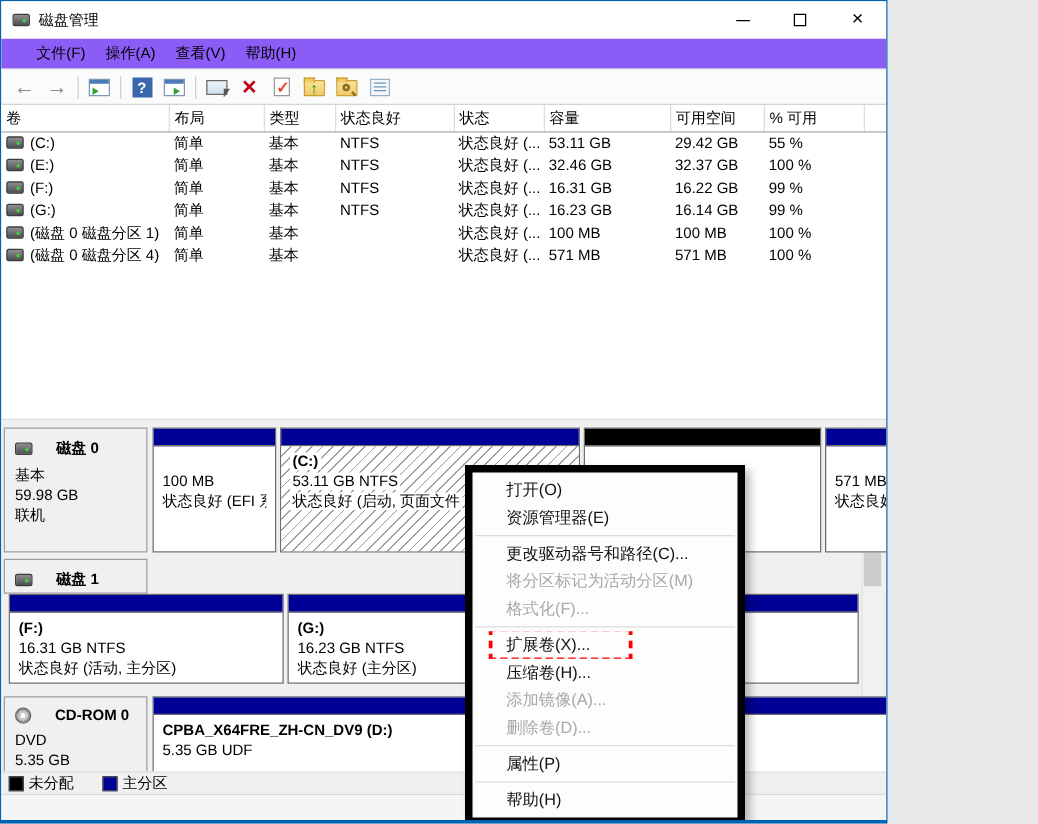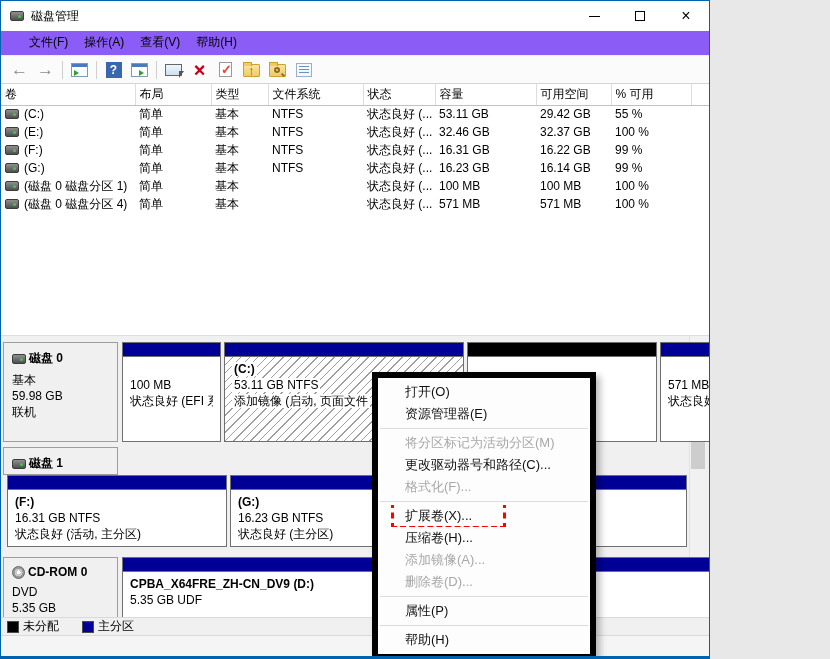--- a/index.html
+++ b/index.html
@@ -57,21 +57,21 @@
   .ico-drive{display:inline-block;width:14px;height:10px;background:linear-gradient(#8f8f8f,#4f4f4f);
      border:1px solid #3c3c3c;border-radius:2px;position:relative;flex:none;}
   .ico-drive::after{content:"";position:absolute;right:2px;top:3px;width:3px;height:3px;background:#49c549;border-radius:50%;}
   .ico-cd{display:inline-block;width:13px;height:13px;border-radius:50%;flex:none;border:1px solid #666;
      background:radial-gradient(circle at 50% 50%, #fff 0 2px, #c9c9c9 2px 4px, #9a9a9a 4px 6px, #777 6px);}
 
   
   .graphic-pane{position:relative;height:281px;background:#f0f0f0;overflow:hidden;}
   .disk-row{position:absolute;left:2px;display:flex;height:100px;}
   .disk-header{width:115px;background:#f0f0f0;border:1px solid #9d9d9d;padding:7px 4px 0 8px;overflow:hidden;}
-  .dh-name{display:flex;align-items:center;gap:3px;font-weight:bold;margin-bottom:5px;white-space:nowrap;}
+  .dh-name{display:flex;align-items:center;gap:19px;font-weight:bold;margin-bottom:5px;white-space:nowrap;}
   .dh-line{line-height:16px;white-space:nowrap;}
   .parts{display:flex;gap:3px;margin-left:4px;}
   .part{border:1px solid #6f6f6f;background:#fff;display:flex;flex-direction:column;flex:none;}
   .part-bar{height:14px;border-bottom:1px solid #6f6f6f;flex:none;}
   .part-body{flex:1;padding:4px 7px;overflow:hidden;white-space:nowrap;line-height:16px;}
   .part-body div{height:16px;overflow:hidden;}
   .p1{font-weight:bold;}
   .hatched{background:repeating-linear-gradient(135deg,#ffffff 0px,#ffffff 5px,#9e9e9e 5px,#9e9e9e 6px);}
   .hatched span{background:#fff;padding:0 2px;}
 
@@ -194,21 +194,21 @@
           <col style="width: 101px;">
           <col style="width: 75px;">
           <col style="width: 80px;">
           <col style="width: 138px;">
         </colgroup>
         <thead>
           <tr>
             <th>卷</th>
             <th>布局</th>
             <th>类型</th>
-            <th>文件系统</th>
+            <th>状态良好</th>
             <th>状态</th>
             <th>容量</th>
             <th>可用空间</th>
             <th>% 可用</th>
             <th></th>
           </tr>
         </thead>
         <tbody>
           <tr>
             <td>
@@ -337,21 +337,21 @@
               <div class="p1"></div>
               <div class="p2"><span>100 MB</span></div>
               <div class="p3"><span>状态良好 (EFI 系</span></div>
             </div>
           </div>
           <div class="part" style="width: 240px;">
             <div class="part-bar" style="background: rgb(0, 0, 150);"></div>
             <div class="part-body hatched">
               <div class="p1"><span>(C:)</span></div>
               <div class="p2"><span>53.11 GB NTFS</span></div>
-              <div class="p3"><span>添加镜像 (启动, 页面文件</span></div>
+              <div class="p3"><span>状态良好 (启动, 页面文件</span></div>
             </div>
           </div>
           <div class="part" style="width: 190px;">
             <div class="part-bar" style="background: rgb(0, 0, 0);"></div>
             <div class="part-body">
               <div class="p1"></div>
               <div class="p2"></div>
               <div class="p3"></div>
             </div>
           </div>
@@ -437,22 +437,22 @@
 
   <div class="statusbar">
     <span class="sb-div d1"></span>
     <span class="sb-div d2"></span>
   </div>
 
   <div class="context-menu" id="ctxmenu">
       <div class="ctx-item">打开(O)</div>
       <div class="ctx-item">资源管理器(E)</div>
       <div class="menu-sep"></div>
+      <div class="ctx-item">更改驱动器号和路径(C)...</div>
       <div class="ctx-item disabled">将分区标记为活动分区(M)</div>
-      <div class="ctx-item">更改驱动器号和路径(C)...</div>
       <div class="ctx-item disabled">格式化(F)...</div>
       <div class="menu-sep"></div>
       <div class="ctx-item">扩展卷(X)...<div class="annotation"></div></div>
       <div class="ctx-item">压缩卷(H)...</div>
       <div class="ctx-item disabled">添加镜像(A)...</div>
       <div class="ctx-item disabled">删除卷(D)...</div>
       <div class="menu-sep"></div>
       <div class="ctx-item">属性(P)</div>
       <div class="menu-sep"></div>
       <div class="ctx-item">帮助(H)</div>

